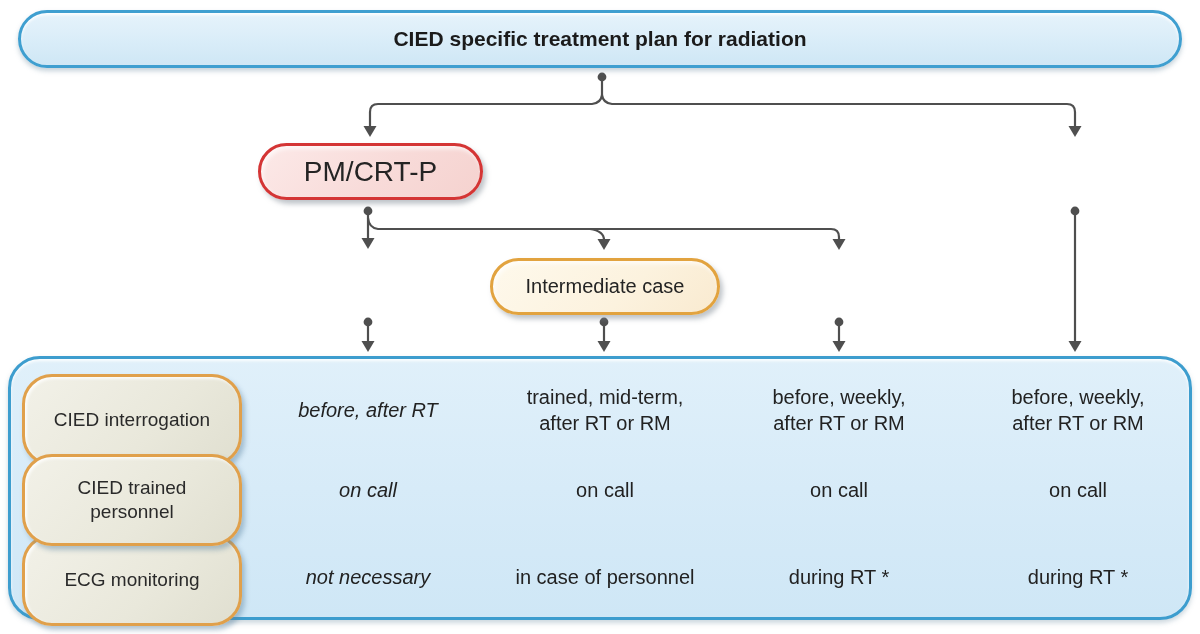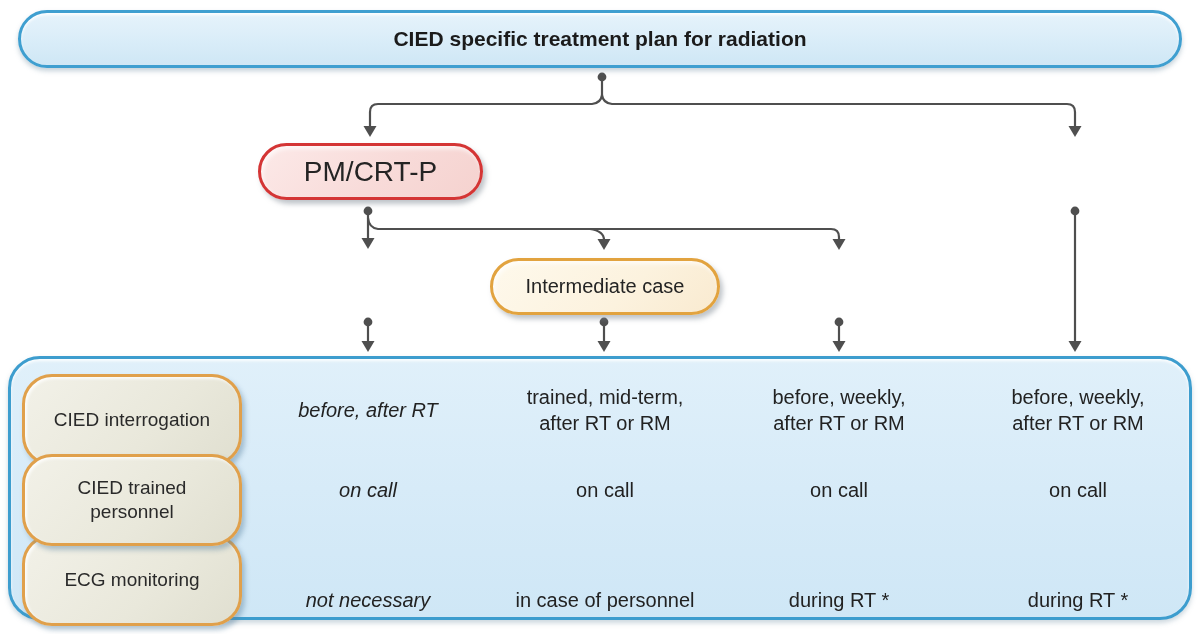--- a/index.html
+++ b/index.html
@@ -41,21 +41,21 @@
       border:3px solid #e0a04b;display:flex;align-items:center;justify-content:center;
       text-align:center;font-size:19px;color:#2a2a2a;line-height:24px;white-space:pre-line;
       box-sizing:border-box;box-shadow:3px 4px 5px rgba(90,130,160,.45), inset 2px 2px 3px rgba(255,255,255,.8);}
   .rowlabel.r0{top:374px;}
   .rowlabel.r1{top:454px;}
   .rowlabel.r2{top:534px;}
 
   .cell{position:absolute;z-index:3;width:232px;text-align:center;font-size:20px;
       color:#222222;line-height:26px;white-space:pre-line;transform:translateY(-50%);}
   .c0{left:252px;font-style:italic;} .c1{left:489px;} .c2{left:723px;} .c3{left:962px;}
-  .rowA{top:410px;} .rowB{top:490px;text-align:center;} .rowC{top:600px;}
+  .rowA{top:410px;} .rowB{top:490px;text-align:center;} .rowC{top:577px;}
 </style>
 </head>
 <body>
 
 <div id="stage">
 
   <svg id="connectors" viewBox="0 0 1200 634" fill="none" stroke="#4f4f4f" stroke-width="2.2">
 
     <g>
       <circle cx="602" cy="77" r="4.4" fill="#4f4f4f" stroke="none"></circle>

